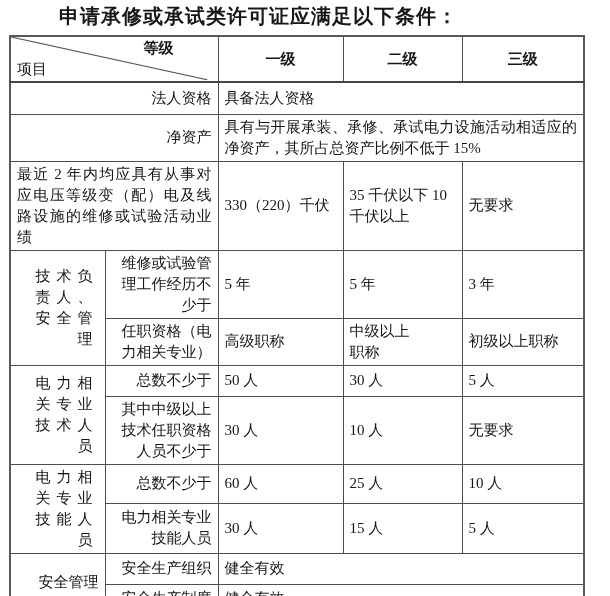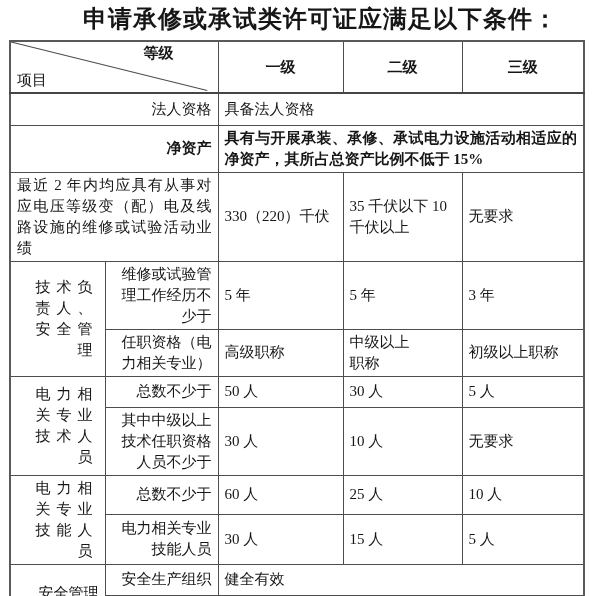--- a/index.html
+++ b/index.html
@@ -6,24 +6,24 @@
     margin: 0;
     padding: 0;
     width: 610px;
     height: 596px;
     background: #ffffff;
     color: #161616;
     font-family: "Liberation Serif", "DejaVu Serif", serif;
     overflow: hidden;
   }
   .page-title {
-    font-size: 24px;
+    font-size: 20px;
     font-weight: bold;
     letter-spacing: 1px;
-    margin: 3px 0 5px 83px;
+    margin: 3px 0 5px 59px;
     white-space: nowrap;
   }
   table.req {
     border-collapse: collapse;
     table-layout: fixed;
     width: 576px;
     margin-left: 9px;
     border: 2px solid #595959;
   }
   table.req td, table.req th {
@@ -41,23 +41,23 @@
   }
   .lbl  { text-align: right; }
   .val  { text-align: left; white-space: pre-line; margin-top: 31px; }
   .just { text-align: justify; text-justify: inter-character; }
   .spread {
     letter-spacing: 6px;
     padding-left: 4px;
     padding-right: 4px;
   }
   
-  tr.rh0  { height: 52px; }
+  tr.rh0  { height: 46px; }
   tr.rh1  { height: 32px; }
-  tr.rh2  { height: 47px; font-weight: bold; }
+  tr.rh2  { height: 47px; }
   tr.rh3  { height: 85px; }
   tr.rh4  { height: 64px; }
   tr.rh5  { height: 41px; }
   tr.rh6  { height: 31px; }
   tr.rh7  { height: 66px; padding-left: 9px; }
   tr.rh8  { height: 37px; }
   tr.rh9  { height: 46px; }
   tr.rh10 { height: 31px; }
   tr.rh11 { height: 29px; }
   

